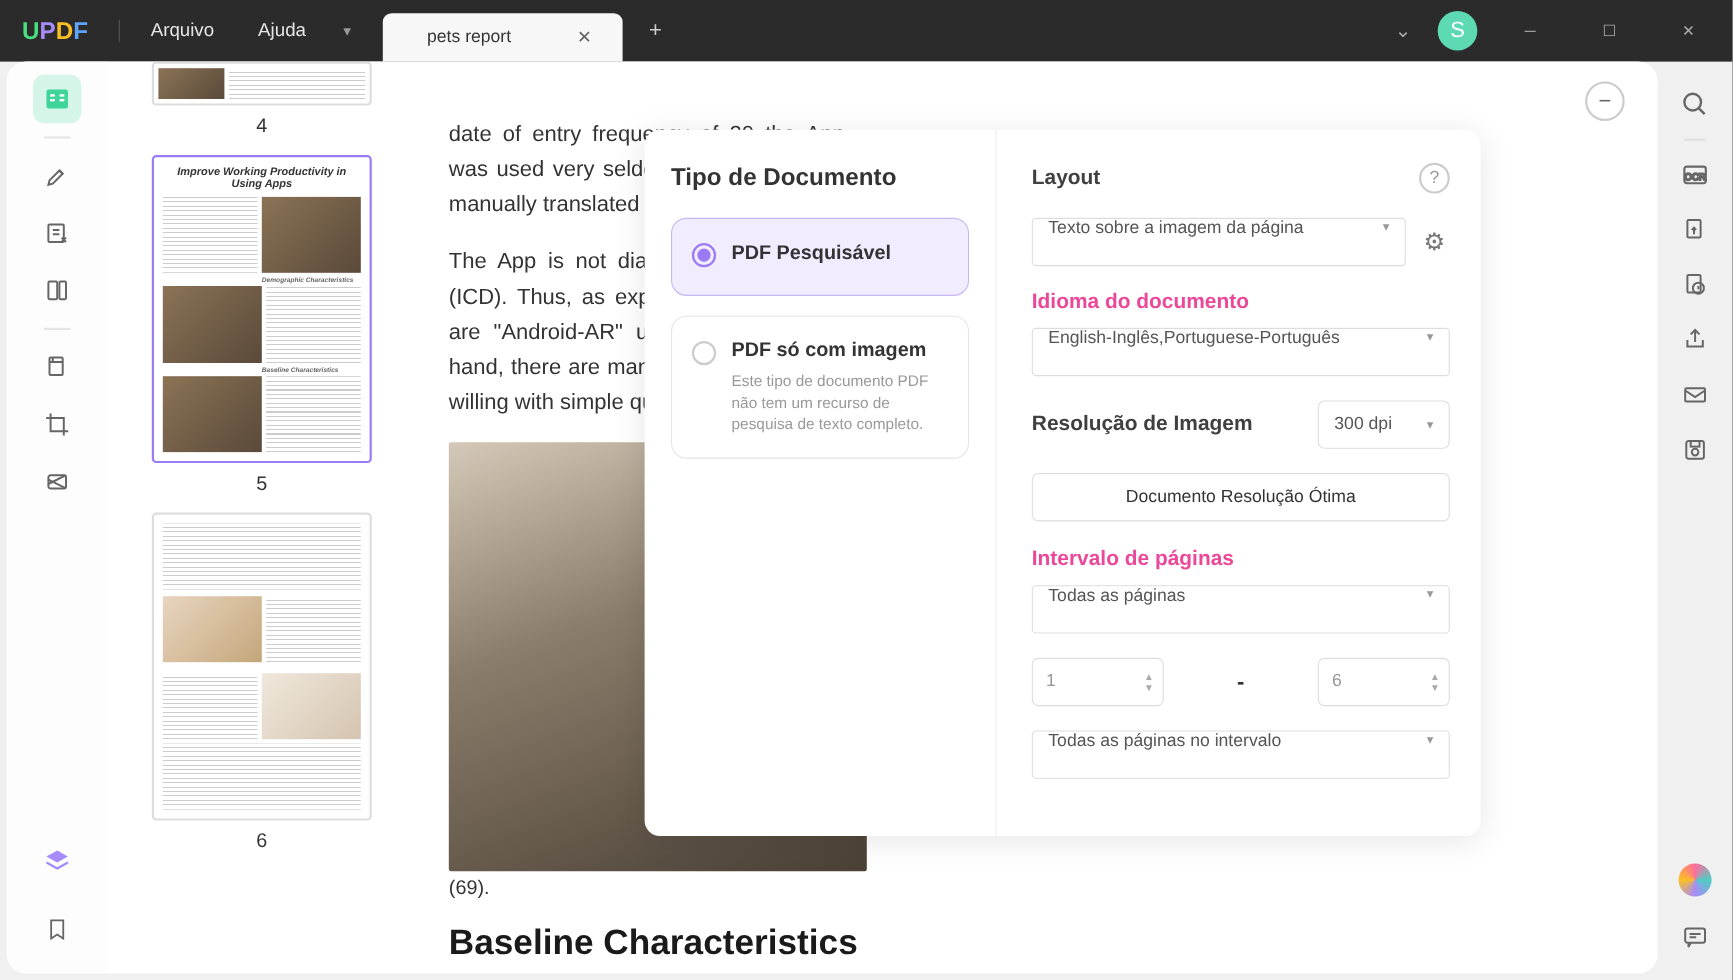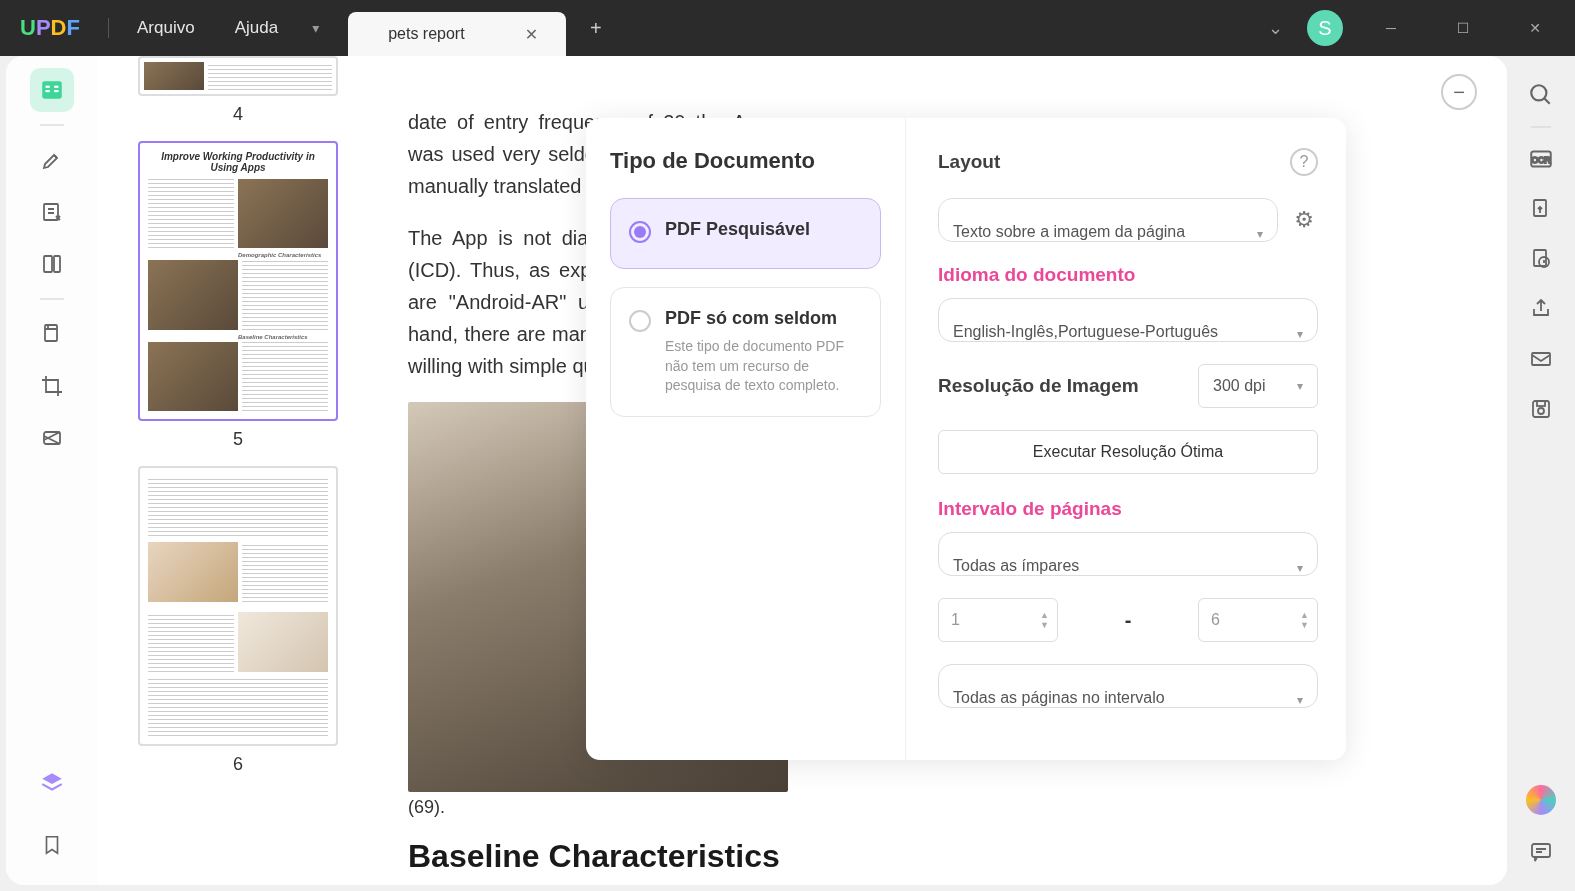--- a/index.html
+++ b/index.html
@@ -62,21 +62,21 @@
     .doc-type-card.selected { background: #f1ecff; border-color: #c8b8f5; }
     .radio { width: 22px; height: 22px; border-radius: 50%; border: 2px solid #ccc; flex-shrink: 0; margin-top: 2px; display: flex; align-items: center; justify-content: center; }
     .radio.checked { border-color: #9b7bf5; }
     .radio.checked::after { content: ""; width: 12px; height: 12px; border-radius: 50%; background: #9b7bf5; }
     .doc-type-title { font-size: 18px; font-weight: 600; color: #333; margin-bottom: 8px; }
     .doc-type-desc { font-size: 14px; color: #999; line-height: 1.4; }
     
     .field-row { display: flex; align-items: center; gap: 12px; margin-bottom: 22px; }
     .field-label { font-size: 19px; font-weight: 600; color: #ec4899; margin-bottom: 12px; }
     .field-label-inline { font-size: 19px; font-weight: 600; color: #404040; flex: 1; }
-    .select-box { flex: 1; height: 44px; border: 1px solid #ddd; border-radius: 14px; padding: 0 14px; display: flex; align-items: flex-end; justify-content: space-between; font-size: 16px; color: #555; cursor: pointer; background: #fff; }
+    .select-box { flex: 1; height: 44px; border: 1px solid #ddd; border-radius: 4px; padding: 0 14px; display: flex; align-items: flex-start; justify-content: space-between; font-size: 16px; color: #555; cursor: pointer; background: #fff; }
     .select-small { width: 120px; height: 44px; border: 1px solid #ddd; border-radius: 6px; padding: 0 14px; display: flex; align-items: center; justify-content: space-between; font-size: 16px; color: #555; cursor: pointer; }
     .chev { color: #999; font-size: 12px; }
     .help-icon { width: 28px; height: 28px; border: 2px solid #ccc; border-radius: 50%; display: flex; align-items: center; justify-content: center; color: #999; font-size: 16px; cursor: pointer; }
     .gear-icon { width: 28px; height: 28px; color: #777; cursor: pointer; display: flex; align-items: center; justify-content: center; font-size: 22px; }
     .btn-detect { width: 100%; height: 44px; border: 1px solid #ddd; border-radius: 6px; background: #fff; font-size: 16px; color: #333; cursor: pointer; margin-bottom: 24px; }
     .range-row { display: flex; align-items: center; gap: 12px; margin-bottom: 22px; }
     .spinner { width: 120px; height: 44px; border: 1px solid #ddd; border-radius: 6px; display: flex; align-items: center; padding: 0 12px; color: #999; font-size: 16px; position: relative; }
     .spinner-arrows { position: absolute; right: 8px; display: flex; flex-direction: column; font-size: 9px; color: #aaa; }
     .range-dash { font-size: 20px; font-weight: bold; color: #333; }
     .action-row { display: flex; gap: 18px; margin-top: 6px; align-items: center; }
@@ -249,21 +249,21 @@
         <div class="ocr-section-title">Tipo de Documento</div>
         <div class="doc-type-card selected">
           <div class="radio checked"></div>
           <div>
             <div class="doc-type-title">PDF Pesquisável</div>
           </div>
         </div>
         <div class="doc-type-card">
           <div class="radio"></div>
           <div>
-            <div class="doc-type-title">PDF só com seldom</div>
+            <div class="doc-type-title">PDF só com imagem</div>
             <div class="doc-type-desc">Este tipo de documento PDF não tem um recurso de pesquisa de texto completo.</div>
           </div>
         </div>
       </div>
       <div class="ocr-right">
         <div class="field-row">
           <div class="field-label-inline">Layout</div>
           <div class="help-icon">?</div>
         </div>
         <div class="field-row">
@@ -280,25 +280,25 @@
             <span class="chev">▾</span>
           </div>
         </div>
         <div class="field-row">
           <div class="field-label-inline">Resolução de Imagem</div>
           <div class="select-small">
             <span>300 dpi</span>
             <span class="chev">▾</span>
           </div>
         </div>
-        <button class="btn-detect">Executar Resolução Ótima</button>
+        <button class="btn-detect">Documento Resolução Ótima</button>
         <div class="field-label">Intervalo de páginas</div>
         <div class="field-row">
           <div class="select-box">
-            <span>Todas as ímpares</span>
+            <span>Todas as páginas</span>
             <span class="chev">▾</span>
           </div>
         </div>
         <div class="range-row">
           <div class="spinner">
             <span>1</span>
             <div class="spinner-arrows">
                 <span>▲</span>
                 <span>▼</span>
               </div>

